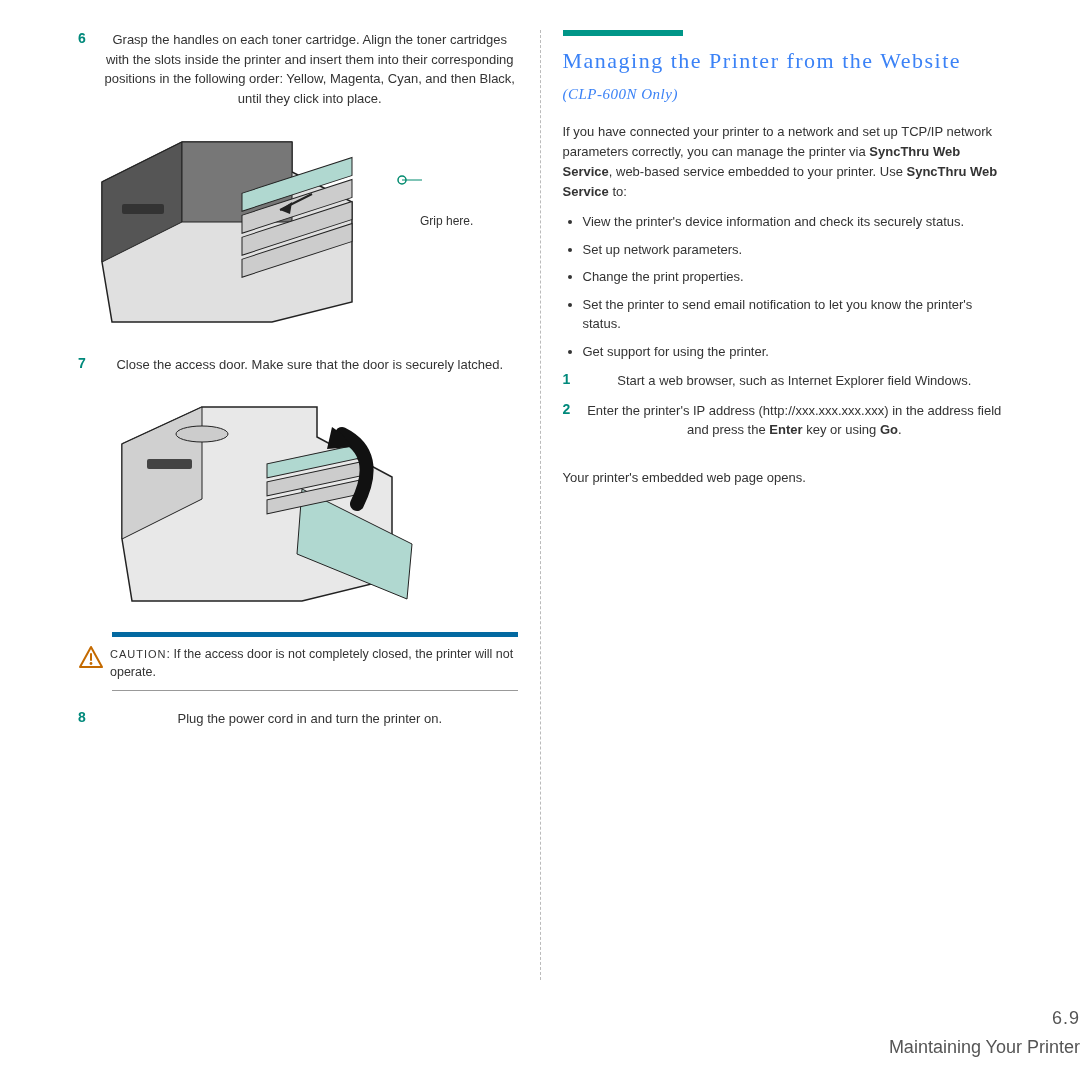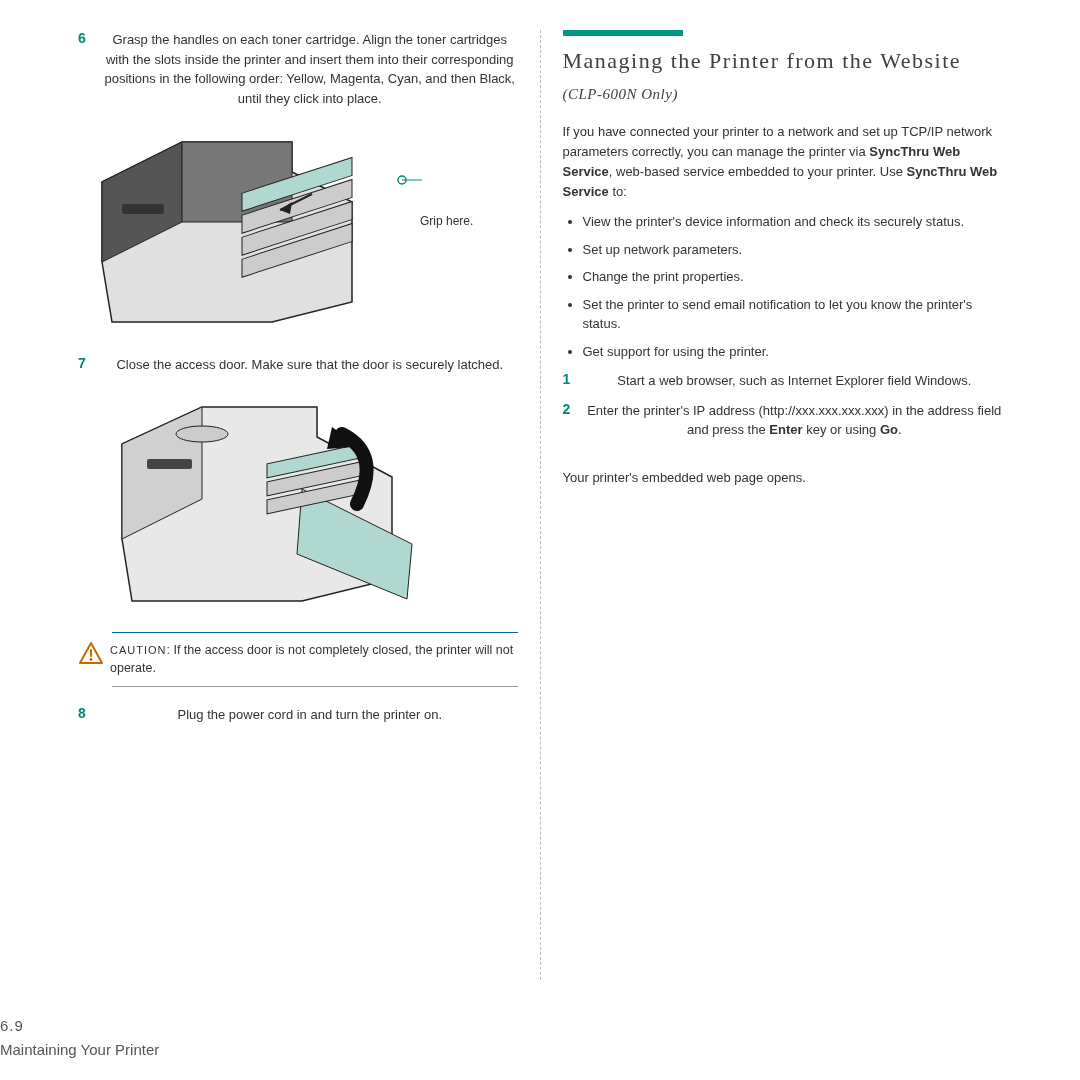--- a/index.html
+++ b/index.html
@@ -54,21 +54,21 @@
     display: block;
   }
   .grip-label {
     position: absolute;
     top: 92px;
     left: 328px;
     font-size: 12px;
     color: #333;
   }
   .caution-box {
-    border-top: 1px solid #0369a1;
+    border-top: 5px solid #0369a1;
     border-bottom: 1px solid #999;
     padding: 8px 0;
     margin: 10px 0 18px 0;
     display: flex;
     align-items: flex-start;
   }
   .caution-icon {
     width: 26px;
     height: 26px;
     flex-shrink: 0;
@@ -89,21 +89,21 @@
     background: #009688;
     margin-bottom: 10px;
   }
   h2.section-title {
     font-family: Georgia, "Times New Roman", serif;
     font-weight: normal;
     font-size: 22px;
     letter-spacing: 1.5px;
     margin: 0 0 14px 0;
     line-height: 1.4;
-    color: #404040;
+    color: #3b82f6;
   }
   .section-sub {
     font-style: italic;
     font-size: 15px;
     letter-spacing: 0.5px;
   }
   .para {
     font-size: 13px;
     line-height: 1.55;
     margin-bottom: 10px;
@@ -117,22 +117,22 @@
     line-height: 1.5;
   }
   .svc {
     font-weight: bold;
   }
   .footer {
     position: absolute;
     bottom: 18px;
     left: 0;
     right: 0;
-    text-align: left;
-    font-size: 15px;
+    text-align: right;
+    font-size: 18px;
     color: #555;
     line-height: 1.6;
   }
   .footer .pagenum {
     letter-spacing: 1px;
   }
 </style>
 </head>
 <body>
 

